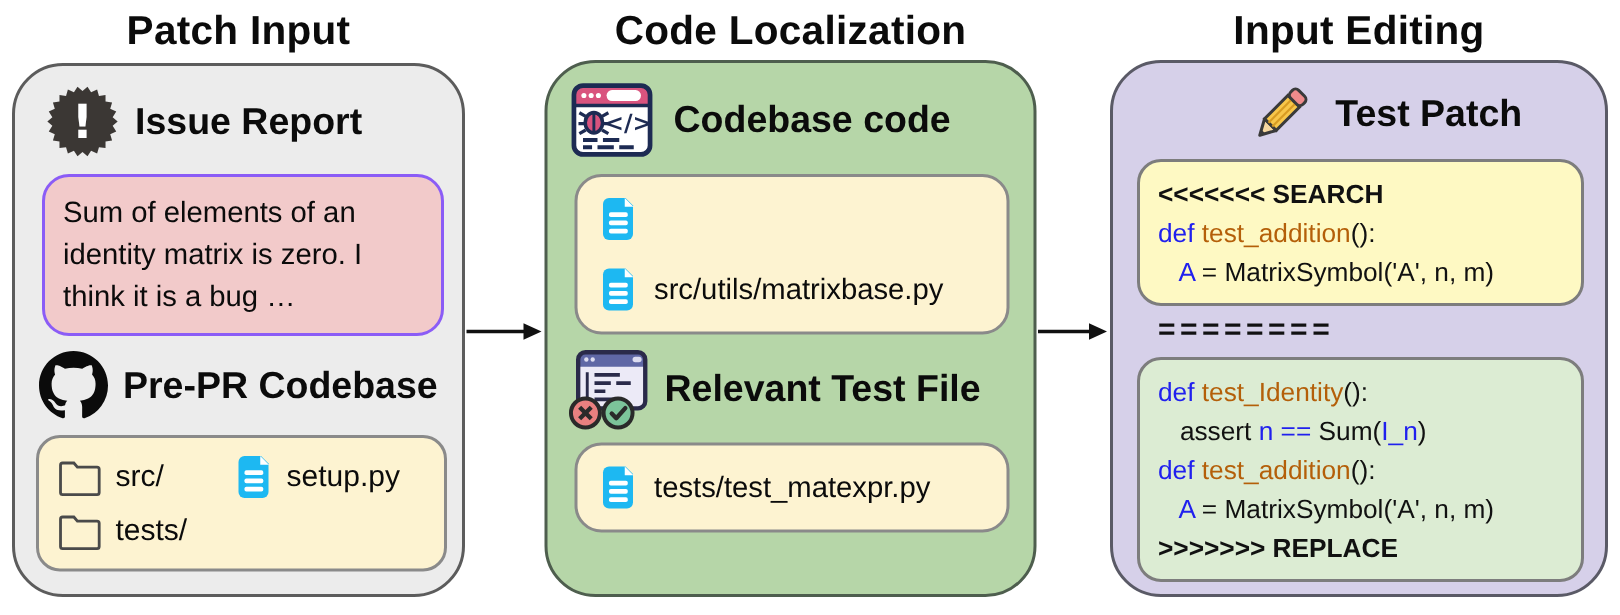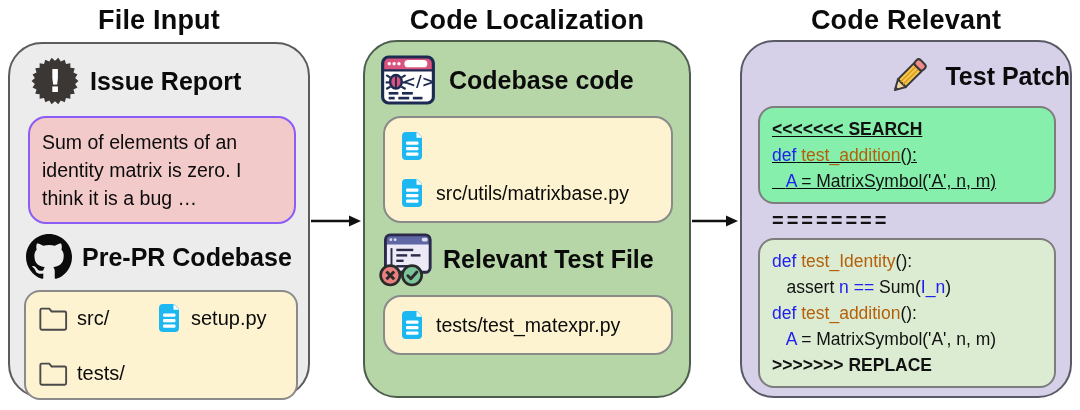--- a/index.html
+++ b/index.html
@@ -19,52 +19,52 @@
 
   .heading{display:flex;align-items:center;gap:10px;font-weight:bold;font-size:25px;}
   .heading .htext{white-space:nowrap;}
 
   
   .h-issue{margin:12px 0 0 20px;}
   .issue-box{margin:10px 12px 0 18px;background:#f2caca;border:2px solid #8b5cf6;border-radius:18px;
     padding:10px 12px;font-size:19.5px;line-height:28px;}
   .h-codebase{margin:10px 0 0 16px;}
   .codebase-box{margin:10px 10px 0 14px;background:#fdf3d1;border:2px solid #8a8a8a;border-radius:16px;
-    padding:11px 8px 11px 12px;display:grid;grid-template-columns:118px 1fr;row-gap:27px;}
+    padding:11px 8px 11px 12px;display:grid;grid-template-columns:118px 1fr;row-gap:8px;}
   .fs-item{display:flex;align-items:center;gap:9px;font-size:20px;}
 
   
   .h-defective{margin:10px 0 0 14px;gap:12px;}
   .h-test{margin:8px 0 0 12px;gap:8px;}
   .files-box{margin:8px 16px 0 18px;background:#fdf3d1;border:2px solid #8a8a8a;border-radius:18px;
     padding:13px 10px 13px 14px;display:flex;flex-direction:column;gap:17px;}
   .file-row{display:flex;align-items:center;gap:11px;font-size:19.5px;}
 
   
-  .h-patch{margin:10px 0 0 0;justify-content:flex-end;gap:12px;padding-left:33px;}
+  .h-patch{margin:10px 0 0 0;justify-content:center;gap:12px;padding-left:33px;}
   .code-box{margin:6px 14px 0 16px;border:2px solid #7d7d7d;border-radius:16px;
     padding:8px 12px;font-size:17.5px;line-height:26px;}
   .code-line{white-space:pre;}
-  .search-box{background:#86efac;text-decoration:underline;}
+  .search-box{background:#fef9c3;}
   .replace-box{background:#dcecd3;}
   .sep-line{margin:5px 0 3px 30px;font-size:20px;font-weight:bold;letter-spacing:3px;color:#111;}
   .tok-pl{color:#111;}
   .tok-kw{color:#2020ee;}
   .tok-fn{color:#b45f09;}
   .tok-marker{color:#111;font-weight:bold;}
 
   .arrow-layer{position:absolute;left:0;top:0;pointer-events:none;}
   .icon{flex:0 0 auto;display:block;}
 </style>
 </head>
 <body>
 
-<div class="col-title" id="title-1">File Input</div>
+<div class="col-title" id="title-1">Patch Input</div>
 <div class="col-title" id="title-2">Code Localization</div>
-<div class="col-title" id="title-3">Code Relevant</div>
+<div class="col-title" id="title-3">Input Editing</div>
 
 <div class="panel" id="panel-task">
   <div class="heading h-issue">
     <svg class="icon" width="50" height="50" viewBox="0 0 48 48">
       <polygon fill="#3b3734" points="46.50,24.00 43.30,26.78 45.59,30.34 41.74,32.10 42.93,36.16 38.74,36.77 38.73,41.00 34.54,40.40 33.35,44.47 29.49,42.71 27.20,46.27 24.00,43.50 20.80,46.27 18.51,42.71 14.65,44.47 13.46,40.40 9.27,41.00 9.26,36.77 5.07,36.16 6.26,32.10 2.41,30.34 4.70,26.78 1.50,24.00 4.70,21.22 2.41,17.66 6.26,15.90 5.07,11.84 9.26,11.23 9.27,7.00 13.46,7.60 14.65,3.53 18.51,5.29 20.80,1.73 24.00,4.50 27.20,1.73 29.49,5.29 33.35,3.53 34.54,7.60 38.73,7.00 38.74,11.23 42.93,11.84 41.74,15.90 45.59,17.66 43.30,21.22"></polygon>
       <text x="24" y="34.5" font-size="30" font-weight="bold" fill="#ffffff" text-anchor="middle" font-family="DejaVu Sans, sans-serif">!</text>
     </svg>
     <span class="htext">Issue Report</span>
   </div>
 

